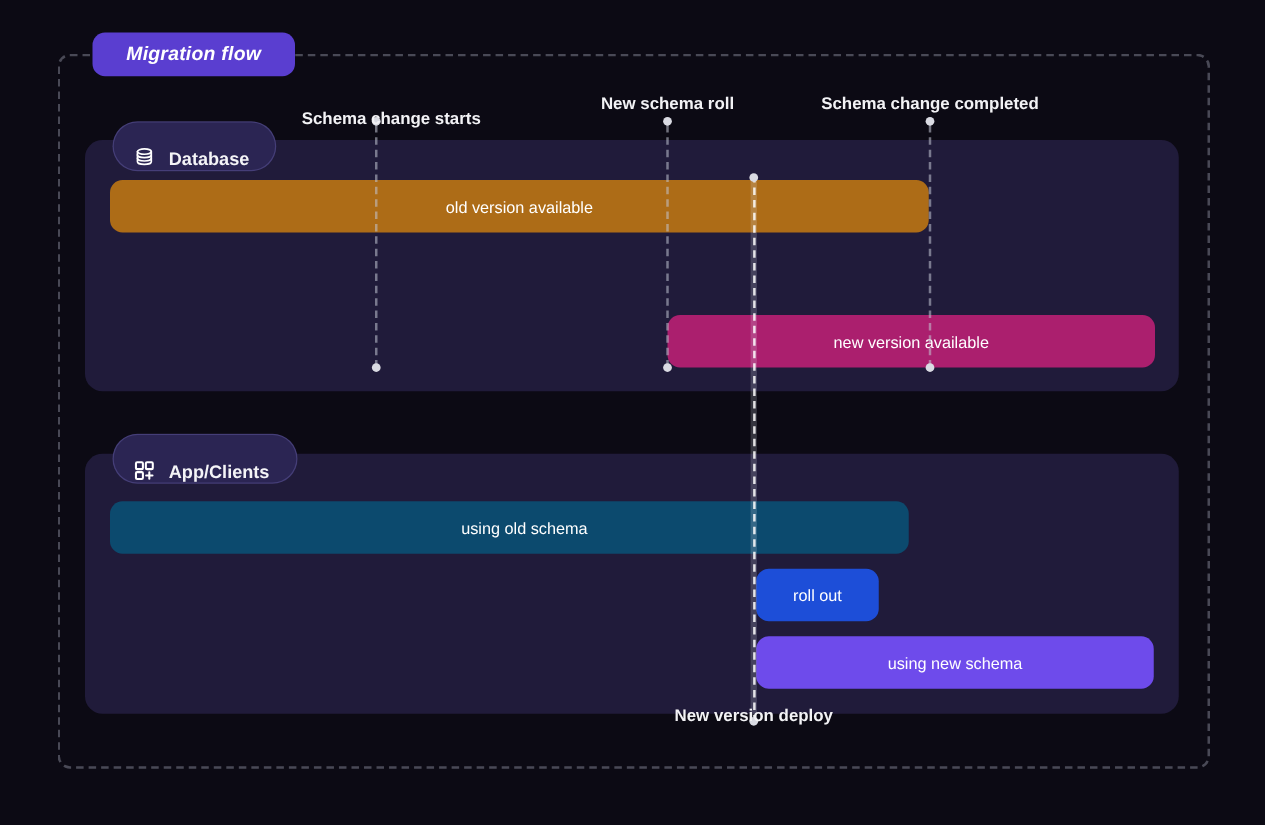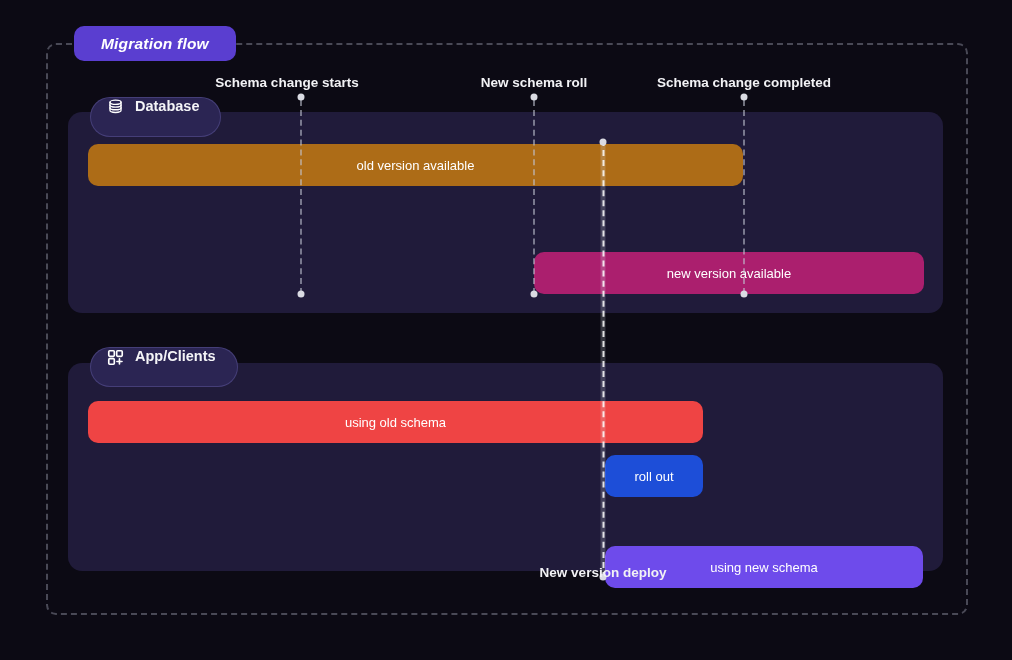--- a/index.html
+++ b/index.html
@@ -14,21 +14,21 @@
     border:2px dashed rgba(160,163,178,0.42);border-radius:10px;z-index:0;
   }
   .title-badge{
     position:absolute;left:74px;top:26px;height:35px;padding:0 27px;
     display:flex;align-items:center;justify-content:center;
     background:#5a3ed0;color:#ffffff;font-weight:600;font-size:15.5px;
     border-radius:10px;z-index:7;letter-spacing:.2px;font-style:italic;
   }
   .panel{position:absolute;background:#201b3a;border-radius:14px;z-index:1;}
   .badge{
-    position:absolute;height:38px;display:flex;align-items:flex-start;gap:10px;
+    position:absolute;height:38px;display:flex;align-items:flex-end;gap:10px;
     padding:0 21px 0 15px;background:#2b2553;
     border:1px solid rgba(130,124,205,0.30);border-radius:999px;
     color:#f4f4f7;font-weight:700;font-size:14.5px;z-index:6;white-space:nowrap;
   }
   .badge .icon{display:flex;align-items:center;}
   .badge svg{width:19px;height:19px;display:block;}
   .bar{
     position:absolute;height:42px;border-radius:10px;
     display:flex;align-items:center;justify-content:center;
     color:#ffffff;font-weight:400;font-size:13px;z-index:2;white-space:nowrap;
@@ -84,24 +84,24 @@
       <span class="icon">
         <svg viewBox="0 0 24 24" fill="none" stroke="#ffffff" stroke-width="2.1" stroke-linecap="round" stroke-linejoin="round">
           <rect x="3.5" y="3.5" width="7" height="7" rx="1.2"></rect>
           <rect x="13.5" y="3.5" width="7" height="7" rx="1.2"></rect>
           <rect x="3.5" y="13.5" width="7" height="7" rx="1.2"></rect>
           <path d="M17 13.8v6.4M13.8 17h6.4"></path>
         </svg>
       </span>
       <span>App/Clients</span>
     </div>
-    <div class="bar" style="left: 88px; top: 401px; width: 615px; background: #ef4444;">using old schema</div>
+    <div class="bar" style="left: 88px; top: 401px; width: 615px; background: #0c4a6e; padding-left: 24px;">using old schema</div>
     <div class="bar" style="left: 605px; top: 455px; width: 98px; background: #1d4ed8;">roll out</div>
-    <div class="bar" style="left: 605px; top: 509px; width: 318px; background: rgb(110, 75, 235); margin-top: 37px;">using new schema</div>
-    <div class="milestone-label" style="left: 287px;">Schema change starts</div>
+    <div class="bar" style="left: 605px; top: 509px; width: 318px; background: rgb(110, 75, 235);">using new schema</div>
+    <div class="milestone-label" style="left: 313px; margin-top: 12px;">Schema change starts</div>
     <div class="v-dashed" style="left: 301px; top: 100px; height: 194px;"></div>
     <div class="dot" style="left: 301px; top: 97px;"></div>
     <div class="dot" style="left: 301px; top: 294px;"></div>
     <div class="milestone-label" style="left: 534px;">New schema roll</div>
     <div class="v-dashed" style="left: 534px; top: 100px; height: 194px;"></div>
     <div class="dot" style="left: 534px; top: 97px;"></div>
     <div class="dot" style="left: 534px; top: 294px;"></div>
     <div class="milestone-label" style="left: 744px;">Schema change completed</div>
     <div class="v-dashed" style="left: 744px; top: 100px; height: 194px;"></div>
     <div class="dot" style="left: 744px; top: 97px;"></div>

